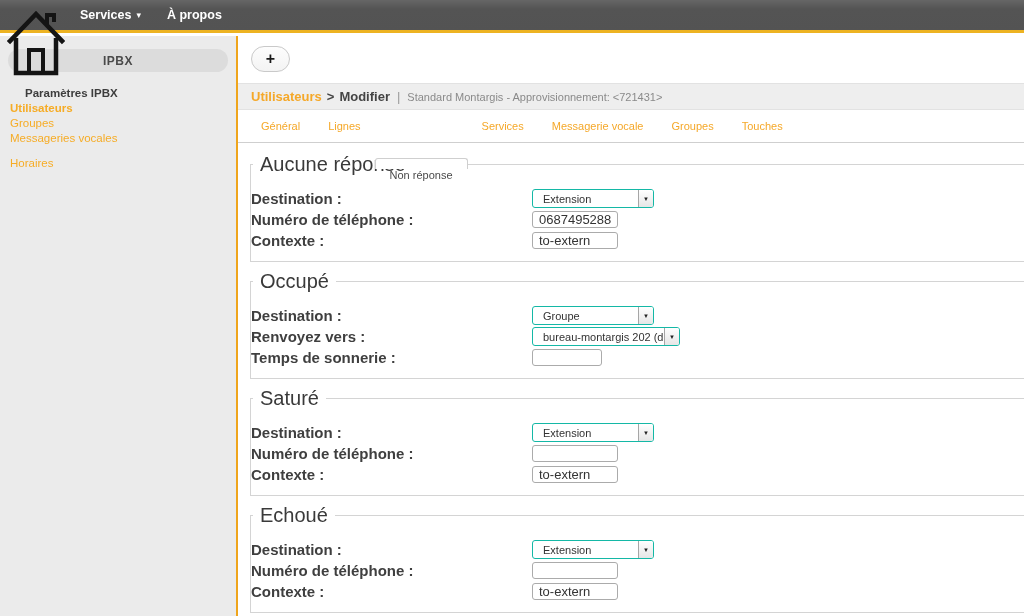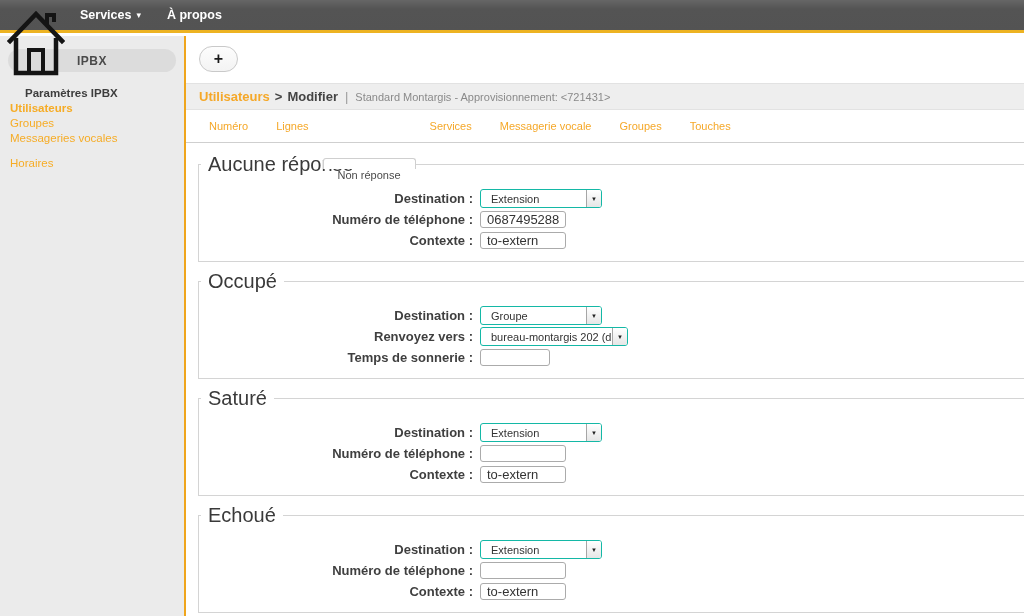--- a/index.html
+++ b/index.html
@@ -14,21 +14,21 @@
   .nav-item { color:#fff; font-size:12.5px; font-weight:bold; margin-right:26px;
     display:flex; align-items:center; cursor:pointer; }
   .nav-caret { font-size:9px; margin-left:5px; color:#fff; }
 
   .home-icon-wrap { position:absolute; left:7px; top:4px; z-index:5; }
 
   
   .layout { position:absolute; top:36px; left:0; width:1024px; height:580px; display:flex; }
 
   
-  .sidebar { width:184px; height:100%; background:#EBEBEB; flex:0 0 auto; }
+  .sidebar { width:236px; height:100%; background:#EBEBEB; flex:0 0 auto; }
   .ipbx-pill { margin:13px 8px 12px 8px; height:23px; background:#DCDCDC;
     border-radius:12px; display:flex; align-items:center; justify-content:center;
     font-size:12px; font-weight:bold; color:#4A4A4A; letter-spacing:0.5px; cursor:pointer; }
   .side-section { margin-bottom:10px; }
   .side-heading { padding:3px 25px 2px; font-size:11.5px; font-weight:bold; color:#3D3D3D; }
   .side-link { padding:1px 10px 2px; font-size:11.5px; color:#F6AC26; cursor:pointer; }
   .side-link.active { font-weight:bold; }
 
   
   .content { flex:1 1 auto; background:#fff; border-left:2px solid #EFA51C;
@@ -56,21 +56,21 @@
     border-radius:3px 3px 0 0; color:#4A4A4A; margin-bottom:-1px;
     padding:10px 14px 0 14px; position:relative; z-index:1;margin-top:48px; }
 
   
   .form-area { padding:10px 0 0 12px; }
   fieldset.fsection { border:1px solid #D4D4D4; border-right:none;
     margin:0 0 8px 0; padding:3px 0 10px 0; }
   fieldset.fsection legend { font-size:20px; color:#3A3A3A; padding:0 7px; margin-left:2px; }
   .rows { padding-top:9px; }
   .frow { display:flex; align-items:center; height:21px; }
-  .flabel { width:274px; text-align:right; font-size:13px; font-weight:bold; color:#3F3F3F; }
+  .flabel { width:274px; font-size:15px; font-weight:bold; color:#3F3F3F; }
   .fctrl { margin-left:7px; display:flex; align-items:center; }
 
   .sel { width:122px; height:19px; border:1px solid #14b8a6; border-radius:3px;
     background:#fff; display:flex; align-items:center; overflow:hidden; cursor:pointer; }
   .sel.wide { width:148px; }
   .sel-text { flex:1; font-size:11px; color:#333; padding-left:10px; white-space:nowrap; overflow:hidden; }
   .sel-btn { width:15px; height:100%; border-left:1px solid #A6A6A6;
     background:linear-gradient(#FFFFFF,#E6E6E6); display:flex; align-items:center;
     justify-content:center; flex:0 0 auto; }
   .sel-btn span { font-size:6px; color:#222; }
@@ -132,21 +132,21 @@
 
     <div class="breadcrumb-bar">
       <span class="bc-section">Utilisateurs</span>
       <span class="bc-sep">&gt;</span>
       <span class="bc-page">Modifier</span>
       <span class="bc-pipe">|</span>
       <span class="bc-subtitle">Standard Montargis - Approvisionnement: &lt;721431&gt;</span>
     </div>
 
     <div class="tabbar">
-      <div class="tab">Numéro</div>
+      <div class="tab">Général</div>
       <div class="tab">Lignes</div>
       <div class="tab active">Non réponse</div>
       <div class="tab">Services</div>
       <div class="tab">Messagerie vocale</div>
       <div class="tab">Groupes</div>
       <div class="tab">Touches</div>
     </div>
 
     <div class="form-area">
 

